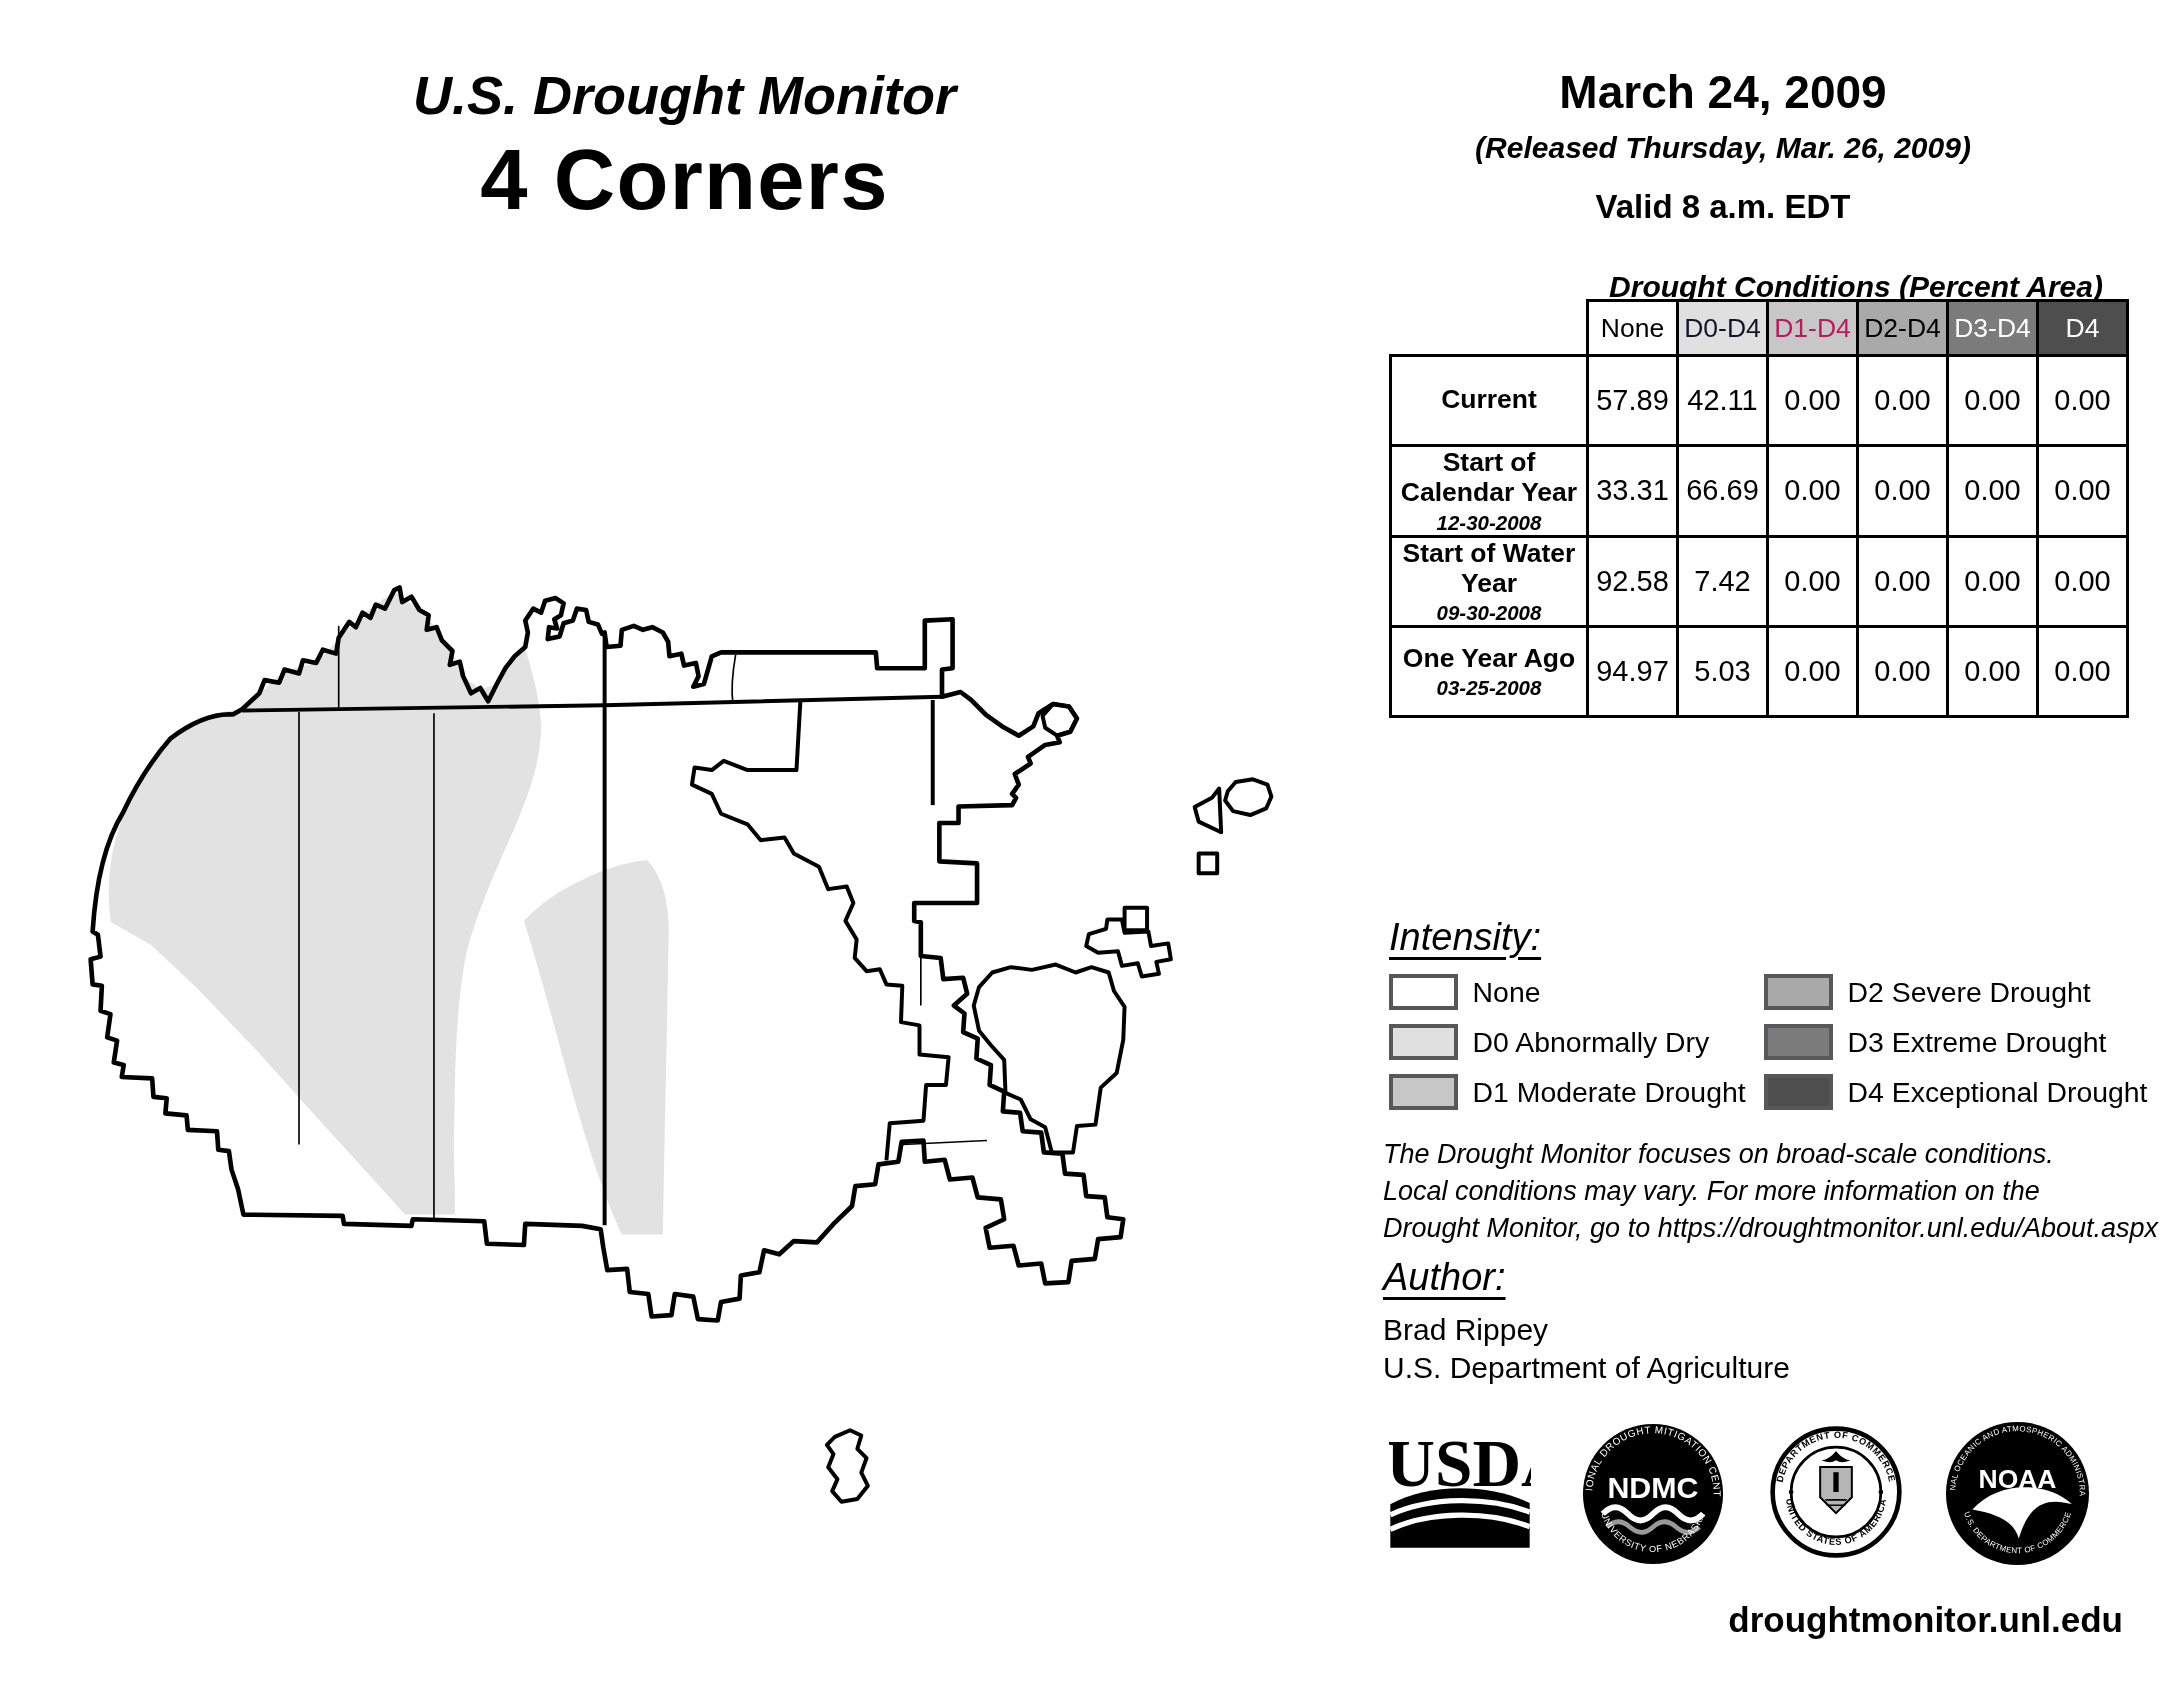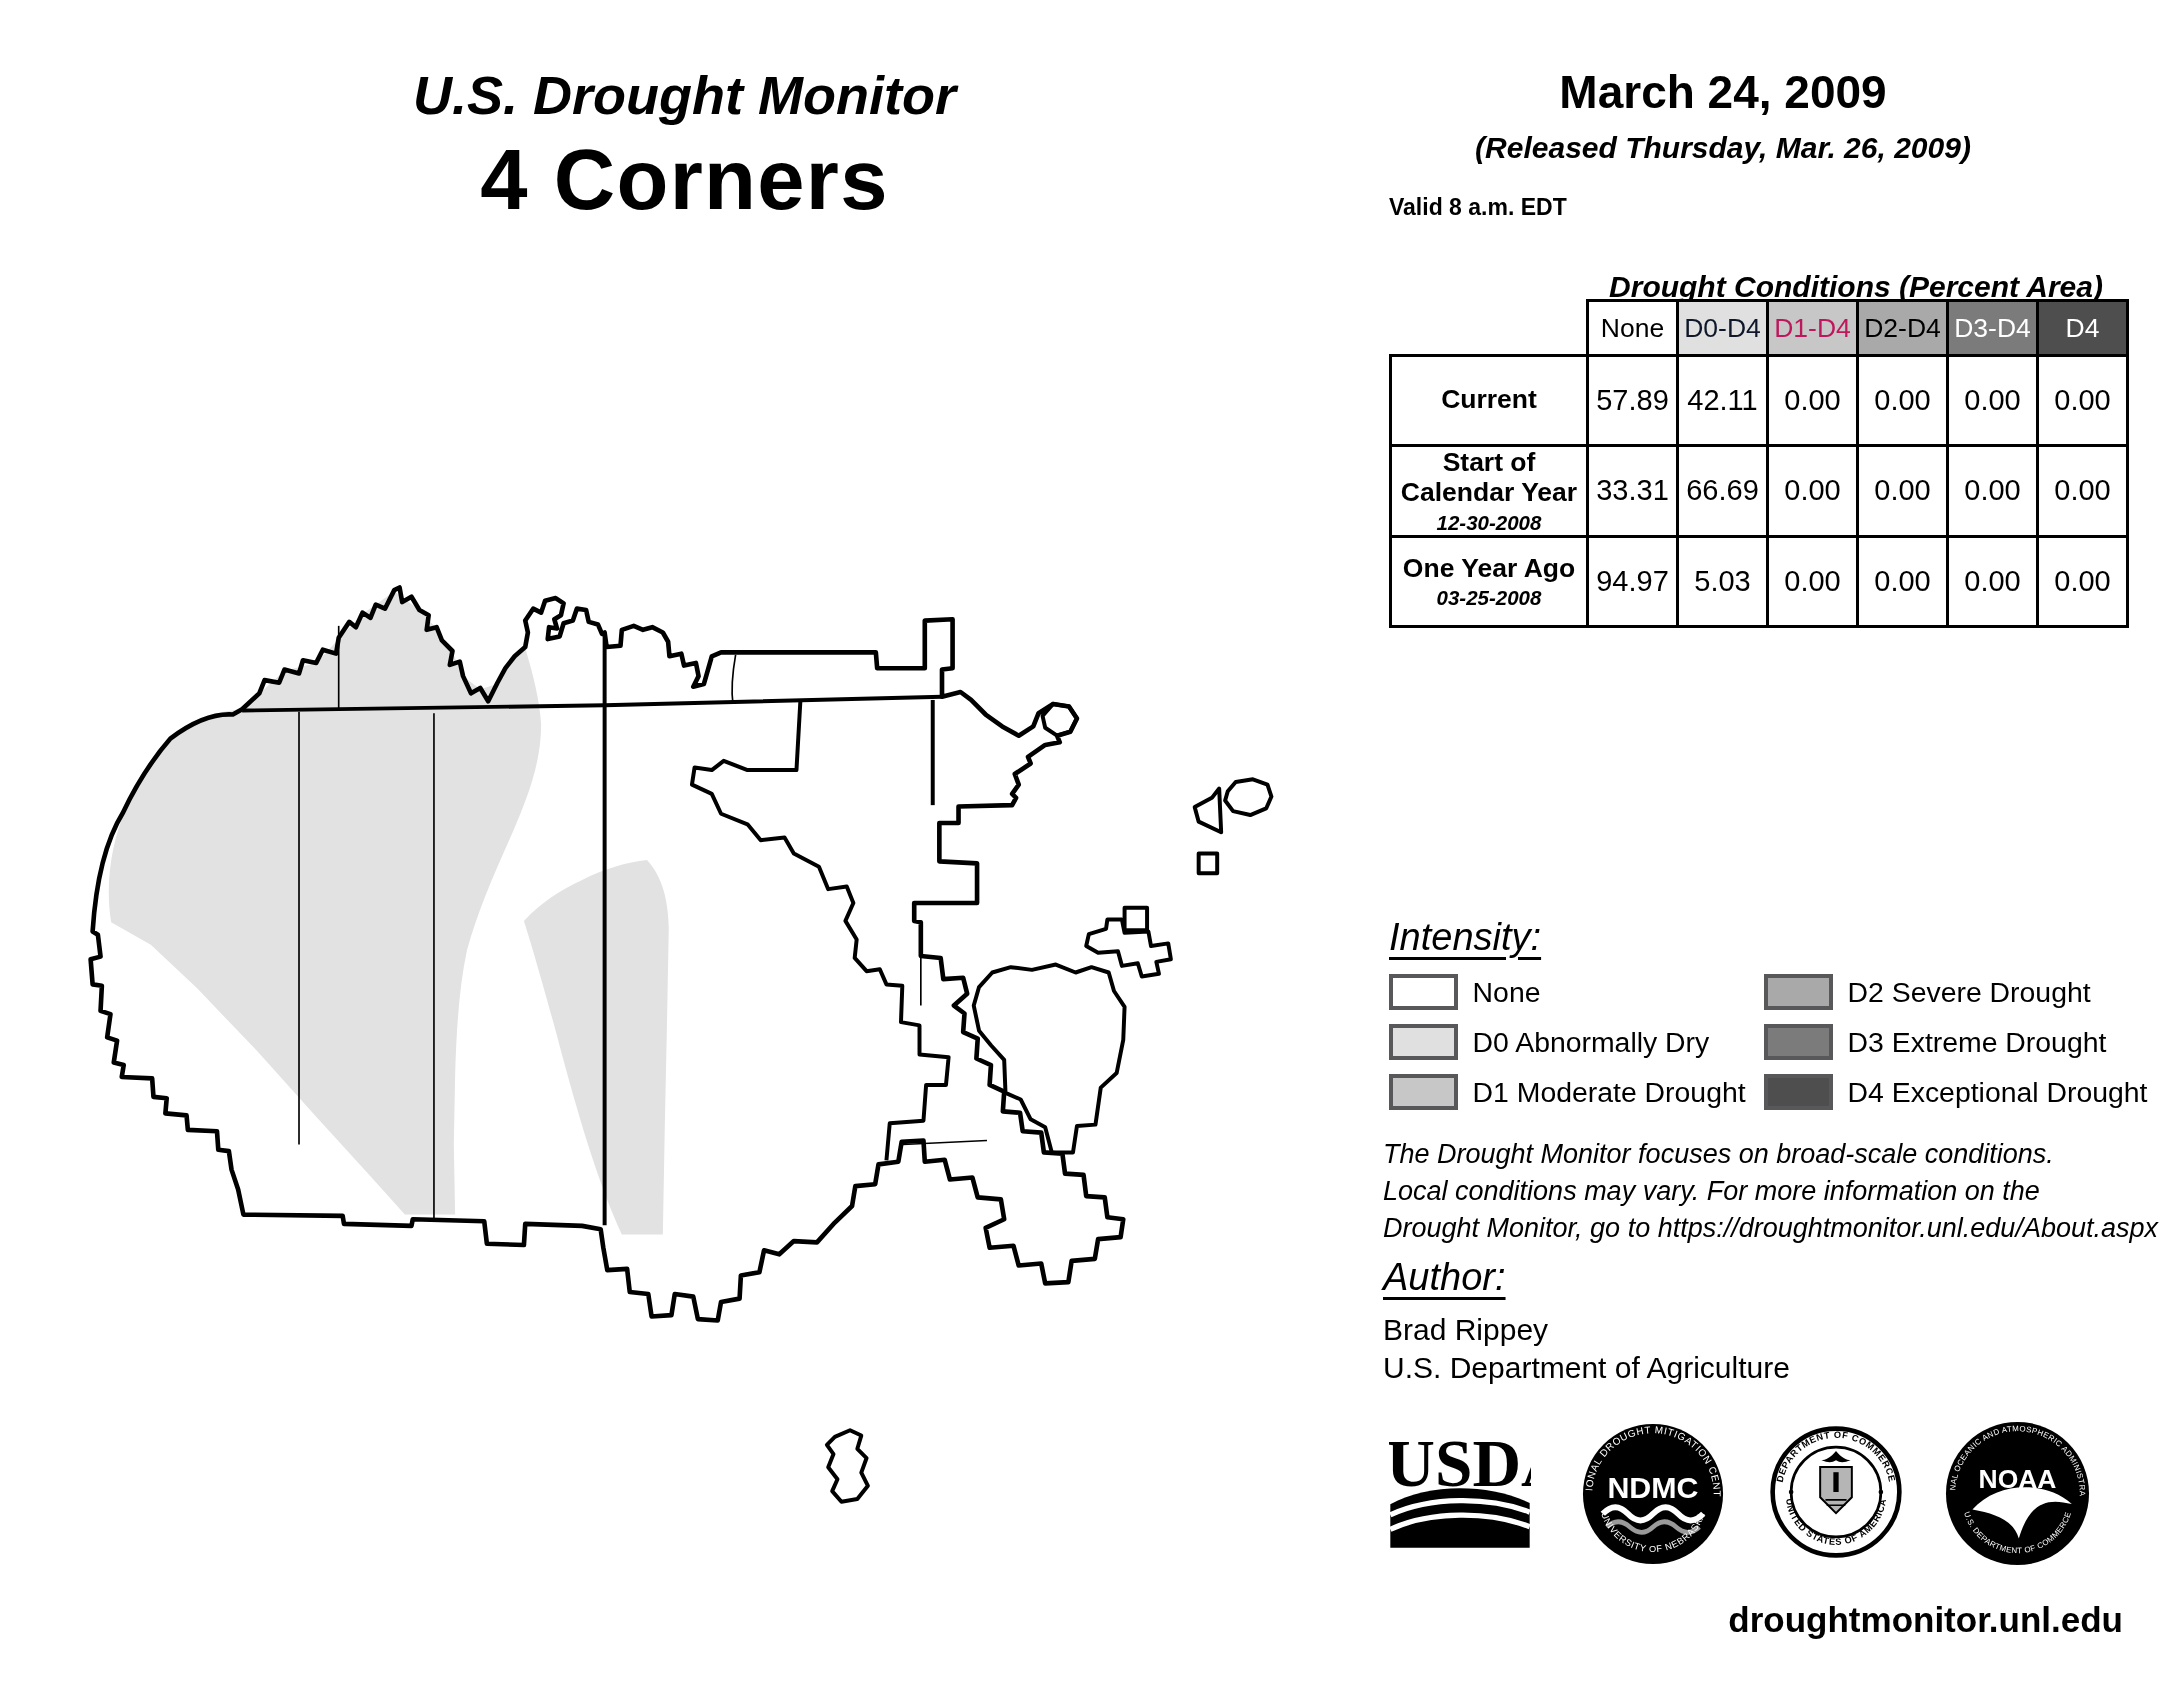--- a/index.html
+++ b/index.html
@@ -10,21 +10,21 @@
 
   
   #main-title   { left:155px; top:64px;  width:1059px; text-align:center;
                   font-size:54px; font-weight:bold; font-style:italic; }
   #region-title { left:155px; top:131px; width:1059px; text-align:center;
                   font-size:85px; font-weight:bold; letter-spacing:1.3px; }
 
   
   #map-date  { left:1389px; top:65px;  width:668px; text-align:center; font-size:46px; font-weight:bold; }
   #released  { left:1389px; top:131px; width:668px; text-align:center; font-size:30px; font-weight:bold; font-style:italic; }
-  #valid     { left:1389px; top:194px; width:668px; font-size:23px; font-weight:bold; }
+  #valid     { left:1389px; top:188px; width:668px; text-align:center; font-size:33px; font-weight:bold; }
 
   
   #tbl-title { left:1587px; top:270px; width:538px; text-align:center;
                font-size:30px; font-style:italic; font-weight:bold; }
   table#cond { position:absolute; left:1389px; top:299px; border-collapse:collapse; table-layout:fixed; }
   #cond td { border:3.3px solid #000; text-align:center; vertical-align:middle; padding:0; }
   #cond td.blank { border:none; background:#fff; }
   #cond tr.hdr td { height:55px; font-size:26.5px; }
   #cond tr.row td { height:90px; font-size:29px; }
   #cond .lbl  { font-size:26.5px; font-weight:bold; line-height:1.15; }
@@ -177,20 +177,32 @@
         </td>
     <td>33.31</td>
     <td>66.69</td>
     <td>0.00</td>
     <td>0.00</td>
     <td>0.00</td>
     <td>0.00</td>
   </tr>
   <tr class="row">
     <td>
+          <div class="lbl">Start of Water Year</div>
+          <div class="ldate">09-30-2008</div>
+        </td>
+    <td>92.58</td>
+    <td>7.42</td>
+    <td>0.00</td>
+    <td>0.00</td>
+    <td>0.00</td>
+    <td>0.00</td>
+  </tr>
+  <tr class="row">
+    <td>
           <div class="lbl">One Year Ago</div>
           <div class="ldate">03-25-2008</div>
         </td>
     <td>94.97</td>
     <td>5.03</td>
     <td>0.00</td>
     <td>0.00</td>
     <td>0.00</td>
     <td>0.00</td>
   </tr>

